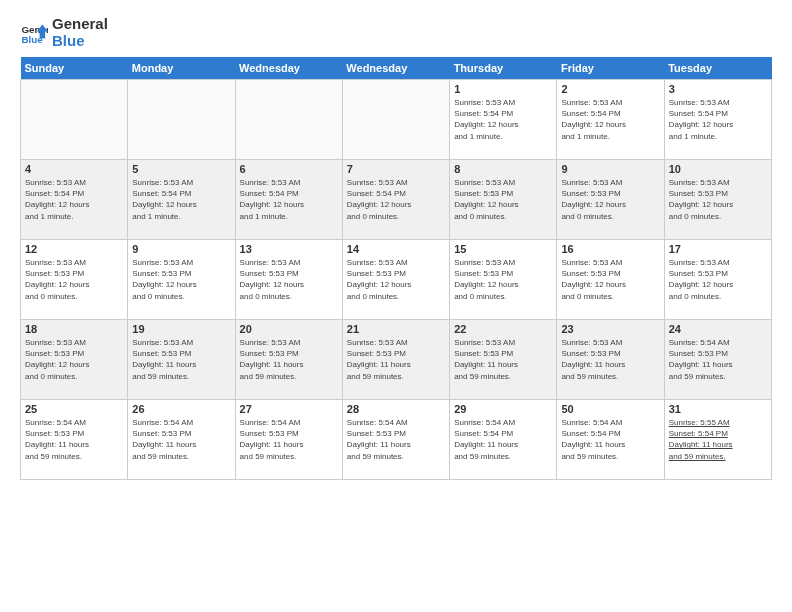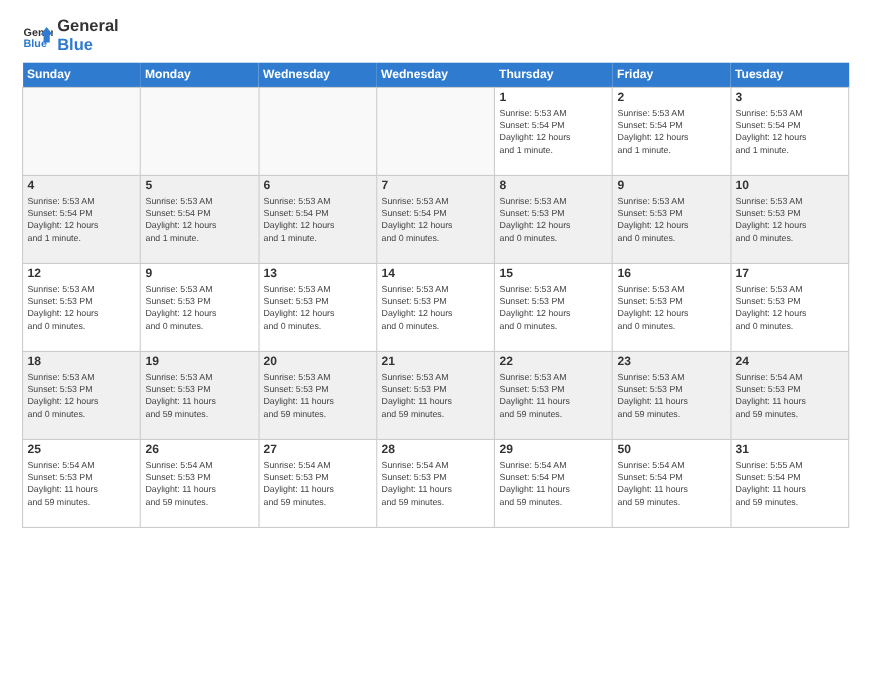--- a/index.html
+++ b/index.html
@@ -332,21 +332,21 @@
           </td>
           <td>
             <span class="day-num">50</span>
             <div class="cell-info" style="white-space: pre-line;">Sunrise: 5:54 AM
 Sunset: 5:54 PM
 Daylight: 11 hours
 and 59 minutes.</div>
           </td>
           <td>
             <span class="day-num">31</span>
-            <div class="cell-info" style="white-space: pre-line;">Sunrise: 5:55 AM
+            <div class="cell-info" style="white-space: pre-line; text-decoration: underline;">Sunrise: 5:55 AM
 Sunset: 5:54 PM
 Daylight: 11 hours
 and 59 minutes.</div>
           </td>
         </tr>
       </tbody>
     </table>
 </div>
 
 </body></html>

